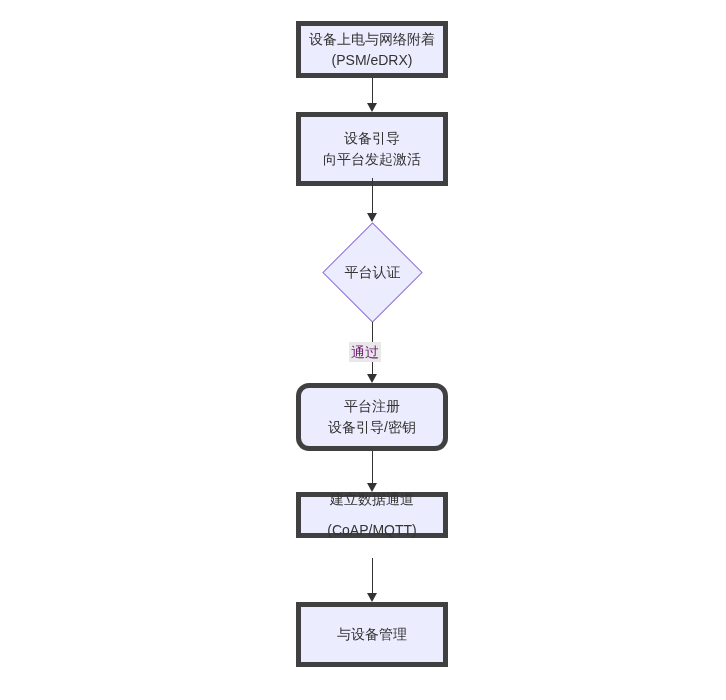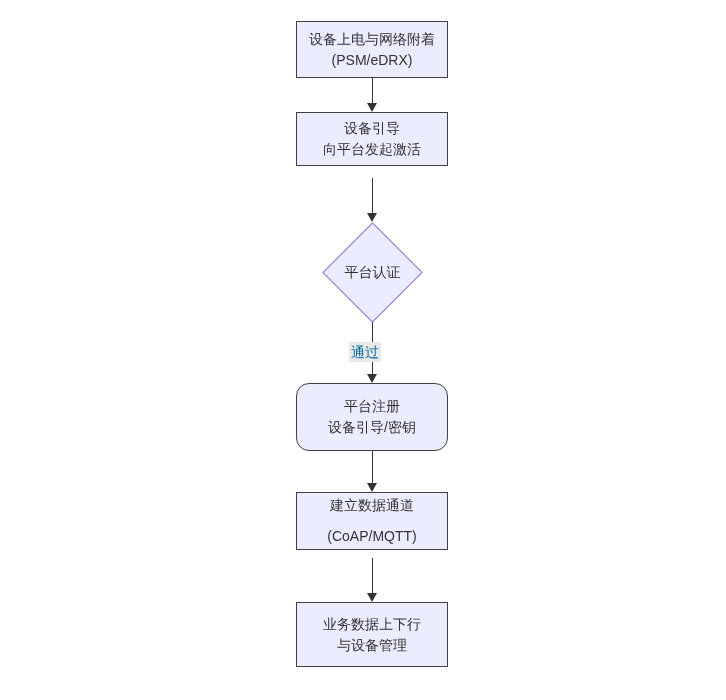--- a/index.html
+++ b/index.html
@@ -13,21 +13,21 @@
     height: 700px;
     background: #ffffff;
     font-family: "Liberation Sans", "DejaVu Sans", sans-serif;
     color: #333333;
     overflow: hidden;
   }
   .node-rect {
     position: absolute;
     width: 152px;
     background: #ECECFF;
-    border: 1px solid #404040;
+    border: 5px solid #404040;
     display: flex;
     flex-direction: column;
     align-items: center;
     justify-content: center;
     text-align: center;
     font-size: 14px;
     line-height: 21px;
     box-sizing: border-box;
   }
   .node-line { white-space: nowrap; }
@@ -80,34 +80,34 @@
     width: 0;
     height: 0;
     border-left: 5.5px solid transparent;
     border-right: 5.5px solid transparent;
     border-top: 9px solid #333333;
   }
 
   .edge-label {
     position: absolute;
     background: #e8e8e8;
-    color: #0369a1;
+    color: #701a75;
     font-size: 14px;
     line-height: 18px;
     padding: 1px 2px;
     white-space: nowrap;
     z-index: 2;
   }
 
   
   #node-power   { left: 296px; top: 21px;  height: 57px; }
-  #node-boot    { left: 296px; top: 112px; height: 54px; }
+  #node-boot    { left: 296px; top: 112px; height: 74px; }
   #diamond-auth { left: 322px; top: 222px; }
   #node-reg     { left: 296px; top: 383px; height: 68px; border-radius: 13px; }
-  #node-chan    { left: 296px; top: 492px; height: 58px; gap: 10px; }
+  #node-chan    { left: 296px; top: 492px; height: 46px; gap: 10px; }
   #node-biz     { left: 296px; top: 602px; height: 65px; }
 
   #arrow-1 { left: 367px; top: 78px;  height: 34px; }
   #arrow-2 { left: 367px; top: 178px; height: 44px; }
   #arrow-3 { left: 367px; top: 322px; height: 61px; }
   #arrow-4 { left: 367px; top: 451px; height: 41px; }
   #arrow-5 { left: 367px; top: 558px; height: 44px; }
 
   #label-pass { left: 349px; top: 342px; }
 </style>
@@ -162,17 +162,16 @@
     <div class="node-line">建立数据通道</div>
     <div class="node-line">(CoAP/MQTT)</div>
   </div>
 
   <div class="arrow" id="arrow-5">
     <div class="shaft"></div>
     <div class="head"></div>
   </div>
 
   <div class="node-rect" id="node-biz">
-    <div class="node-line">业务数据上下行</div>
     <div class="node-line">与设备管理</div>
   </div>
 
 </div>
 
 </body></html>

